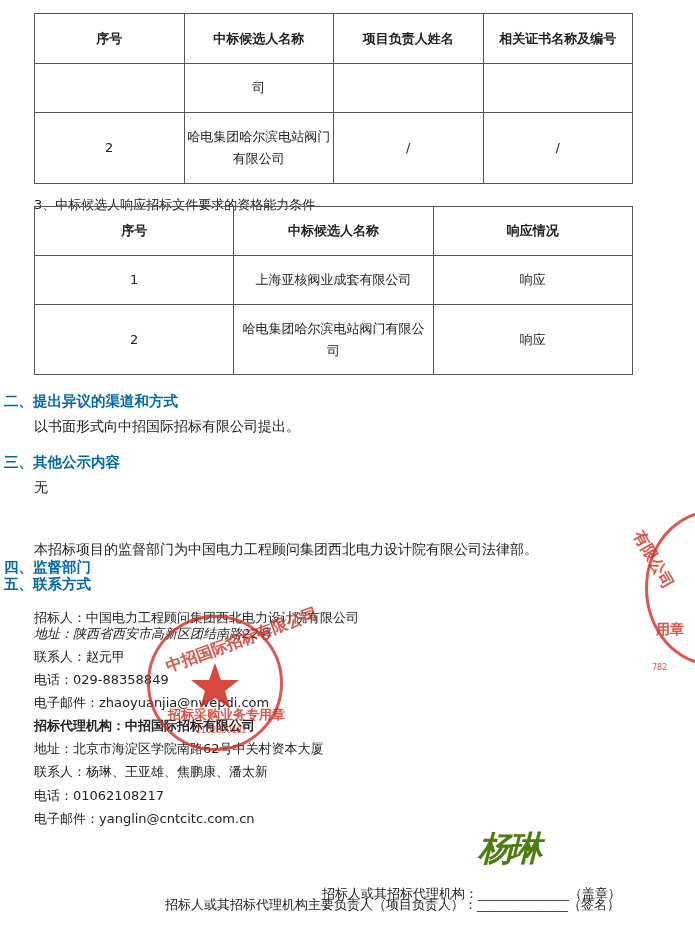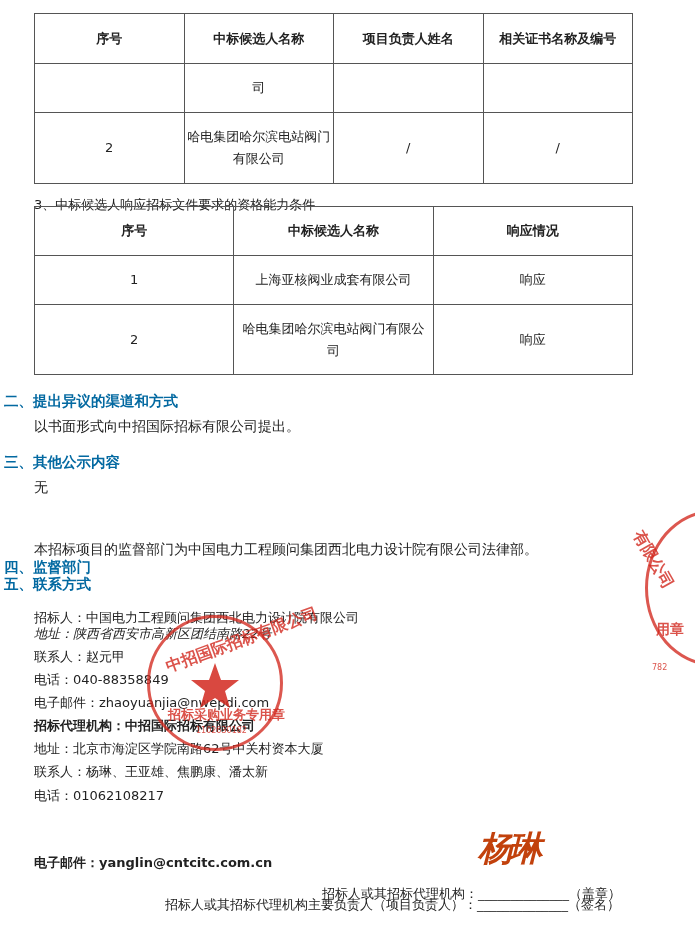--- a/index.html
+++ b/index.html
@@ -12,21 +12,21 @@
   #t1 col { width: 149.5px; }
   #t2 { left: 34px; top: 206px; width: 598px; }
   #t2 col { width: 199.3px; }
   .abs { position: absolute; white-space: nowrap; }
   .sub { left: 34px; font-size: 13px; }
   .h2 { left: 4px; font-size: 14.5px; font-weight: bold; color: #0369a1; }
   .p { left: 34px; font-size: 14px; }
   .line { left: 34px; font-size: 13px; }
   .stamp { position: absolute; border-radius: 50%; border: 3px solid rgba(210,40,30,0.78); }
   .stamp-text { position: absolute; color: rgba(210,40,30,0.8); font-weight: bold; white-space: nowrap; }
-  .sig { position: absolute; font-family: "DejaVu Serif", serif; font-weight: bold; font-style: italic; color: #c2410c; font-size: 34px; letter-spacing: -4px; }
+  .sig { position: absolute; font-family: "DejaVu Serif", serif; font-weight: bold; font-style: italic; color: #4d7c0f; font-size: 34px; letter-spacing: -4px; }
 </style>
 </head>
 <body>
 
 <table id="t1">
   <colgroup>
       <col>
       <col>
       <col>
       <col>
@@ -86,27 +86,27 @@
 <div class="abs h2" style="top:453px;">三、其他公示内容</div>
 <div class="abs p" style="top:479px;">无</div>
 
 <div class="abs h2" style="top:514px;margin-top:44px;">四、监督部门</div>
 <div class="abs p" style="top:541px;">本招标项目的监督部门为中国电力工程顾问集团西北电力设计院有限公司法律部。</div>
 
 <div class="abs h2" style="top:575px;font-family:Liberation Serif, serif;">五、联系方式</div>
 <div class="abs line" style="top:570px;margin-top:39px;">招标人：中国电力工程顾问集团西北电力设计院有限公司</div>
 <div class="abs line" style="top:625px;font-style:italic;">地址：陕西省西安市高新区团结南路22号</div>
 <div class="abs line" style="top:648px;">联系人：赵元甲</div>
-<div class="abs line" style="top:671px;">电话：040-88358849</div>
+<div class="abs line" style="top:671px;">电话：029-88358849</div>
 <div class="abs line" style="top:694px;">电子邮件：zhaoyuanjia@nwepdi.com</div>
 <div class="abs line" style="top:717px;font-weight:bold;">招标代理机构：中招国际招标有限公司</div>
 <div class="abs line" style="top:740px;">地址：北京市海淀区学院南路62号中关村资本大厦</div>
 <div class="abs line" style="top:763px;">联系人：杨琳、王亚雄、焦鹏康、潘太新</div>
 <div class="abs line" style="top:787px;">电话：01062108217</div>
-<div class="abs line" style="top:854px;font-weight:bold;">电子邮件：yanglin@cntcitc.com.cn</div>
+<div class="abs line" style="top:810px;">电子邮件：yanglin@cntcitc.com.cn</div>
 
 <div class="abs" style="top:896px; left:165px;">
   <span>招标人或其招标代理机构主要负责人（项目负责人）：</span><span style="color:#333">______________</span><span>（签名）</span>
 </div>
 <div class="sig" style="left:478px; top:826px;">杨琳</div>
 
 <div class="abs" style="top:885px; left:322px;">
   <span>招标人或其招标代理机构：</span><span style="color:#333">______________</span><span>（盖章）</span>
 </div>
 

